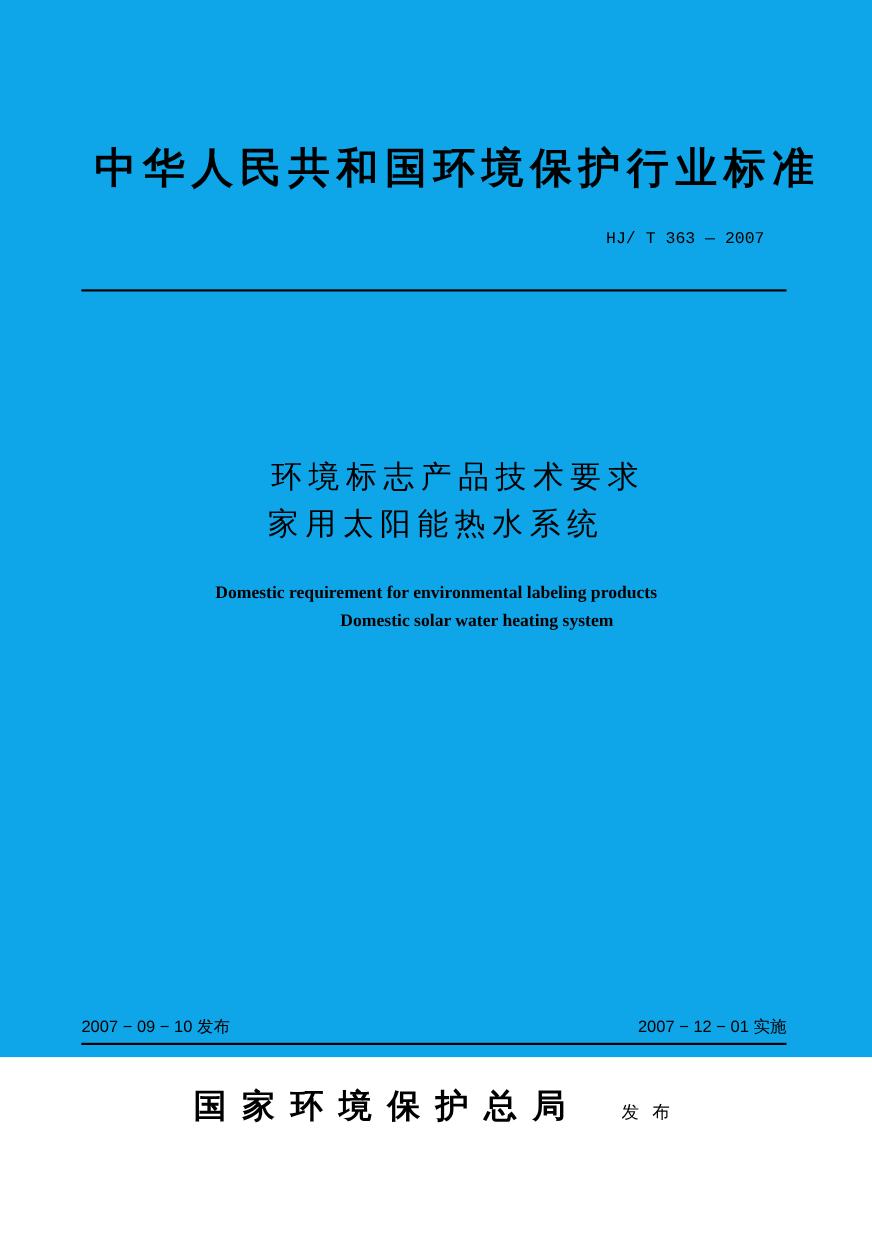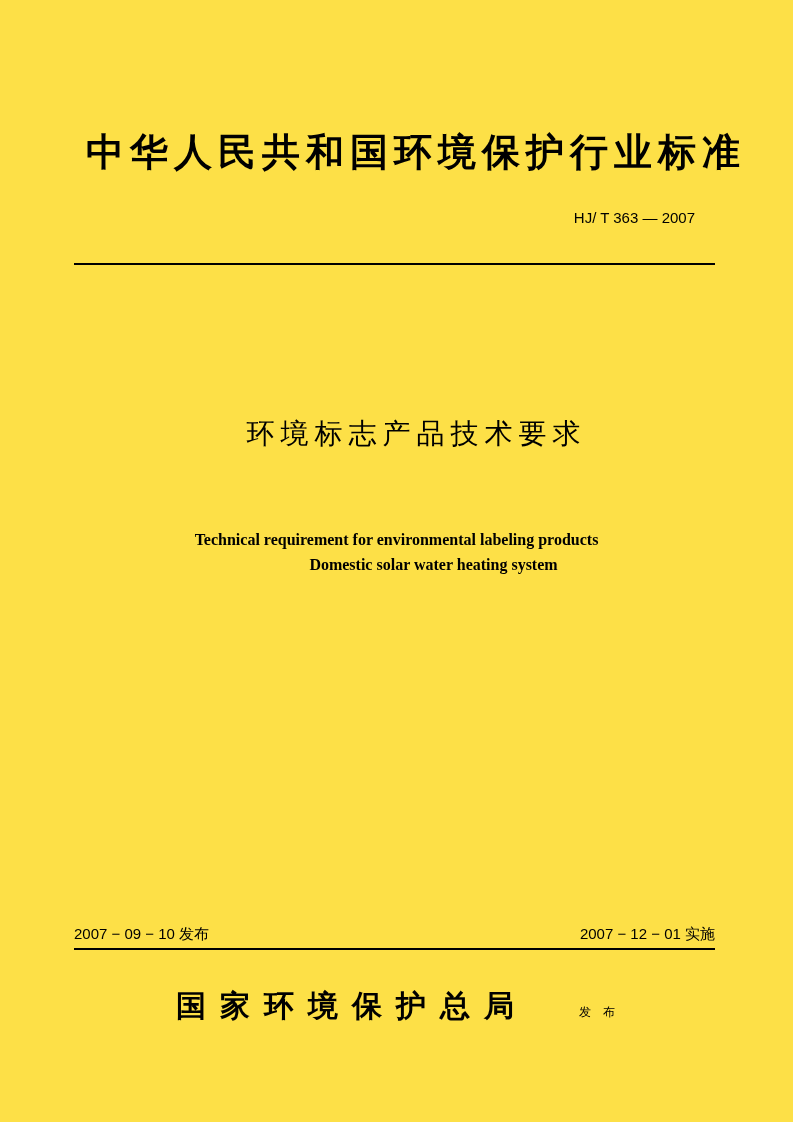--- a/index.html
+++ b/index.html
@@ -11,41 +11,41 @@
       width: 793px;
       height: 1122px;
       position: relative;
       overflow: hidden;
       color: #000000;
     }
     .page {
       position: absolute;
       left: 0; top: 0;
       width: 793px;
-      height: 1122px;
-      background: #fde047;
+      height: 961px;
+      background: #0ea5e9;
     }
     .std-title {
       position: absolute;
       left: 86px;
       top: 128px;
       width: 624px;
       font-family: "DejaVu Serif", "Liberation Serif", serif;
       font-weight: bold;
       font-size: 38px;
       line-height: 48px;
       letter-spacing: 6px;
       white-space: nowrap;
       text-align: left;
     }
     .std-code {
       position: absolute;
       right: 98px;
       top: 208px;
-      font-family: Liberation Sans, sans-serif;
+      font-family: Liberation Mono, monospace;
       font-size: 15px;
       line-height: 20px;
       white-space: nowrap;
     }
     .rule {
       position: absolute;
       left: 74px;
       width: 641px;
       height: 2px;
       background: #000000;
@@ -98,43 +98,44 @@
       top: 986px;
       font-family: "DejaVu Serif", "Liberation Serif", serif;
       font-weight: bold;
       font-size: 30px;
       line-height: 40px;
       letter-spacing: 14px;
       white-space: nowrap;
     }
     .issued {
       position: absolute;
-      left: 579px;
+      left: 565px;
       top: 1001px;
-      font-family: Liberation Serif, serif;
-      font-size: 12px;
+      font-family: Liberation Mono, monospace;
+      font-size: 16px;
       line-height: 22px;
       letter-spacing: 12px;
       white-space: nowrap;
     }
   </style>
 </head>
 <body>
 
 <div class="page">
 
   <div class="std-title">中华人民共和国环境保护行业标准</div>
 
   <div class="std-code">HJ/ T 363 — 2007</div>
 
   <div class="rule top"></div>
 
   <div class="cn-subtitle l1">环境标志产品技术要求</div>
+  <div class="cn-subtitle l2">家用太阳能热水系统</div>
 
-  <div class="en-subtitle l1">Technical requirement for environmental labeling products</div>
+  <div class="en-subtitle l1">Domestic requirement for environmental labeling products</div>
   <div class="en-subtitle l2">Domestic solar water heating system</div>
 
   <div class="date issue">2007 − 09 − 10 发布</div>
   <div class="date impl">2007 − 12 − 01 实施</div>
 
   <div class="rule bottom"></div>
 
   <div class="agency">国家环境保护总局</div>
   <div class="issued">发布</div>
 

